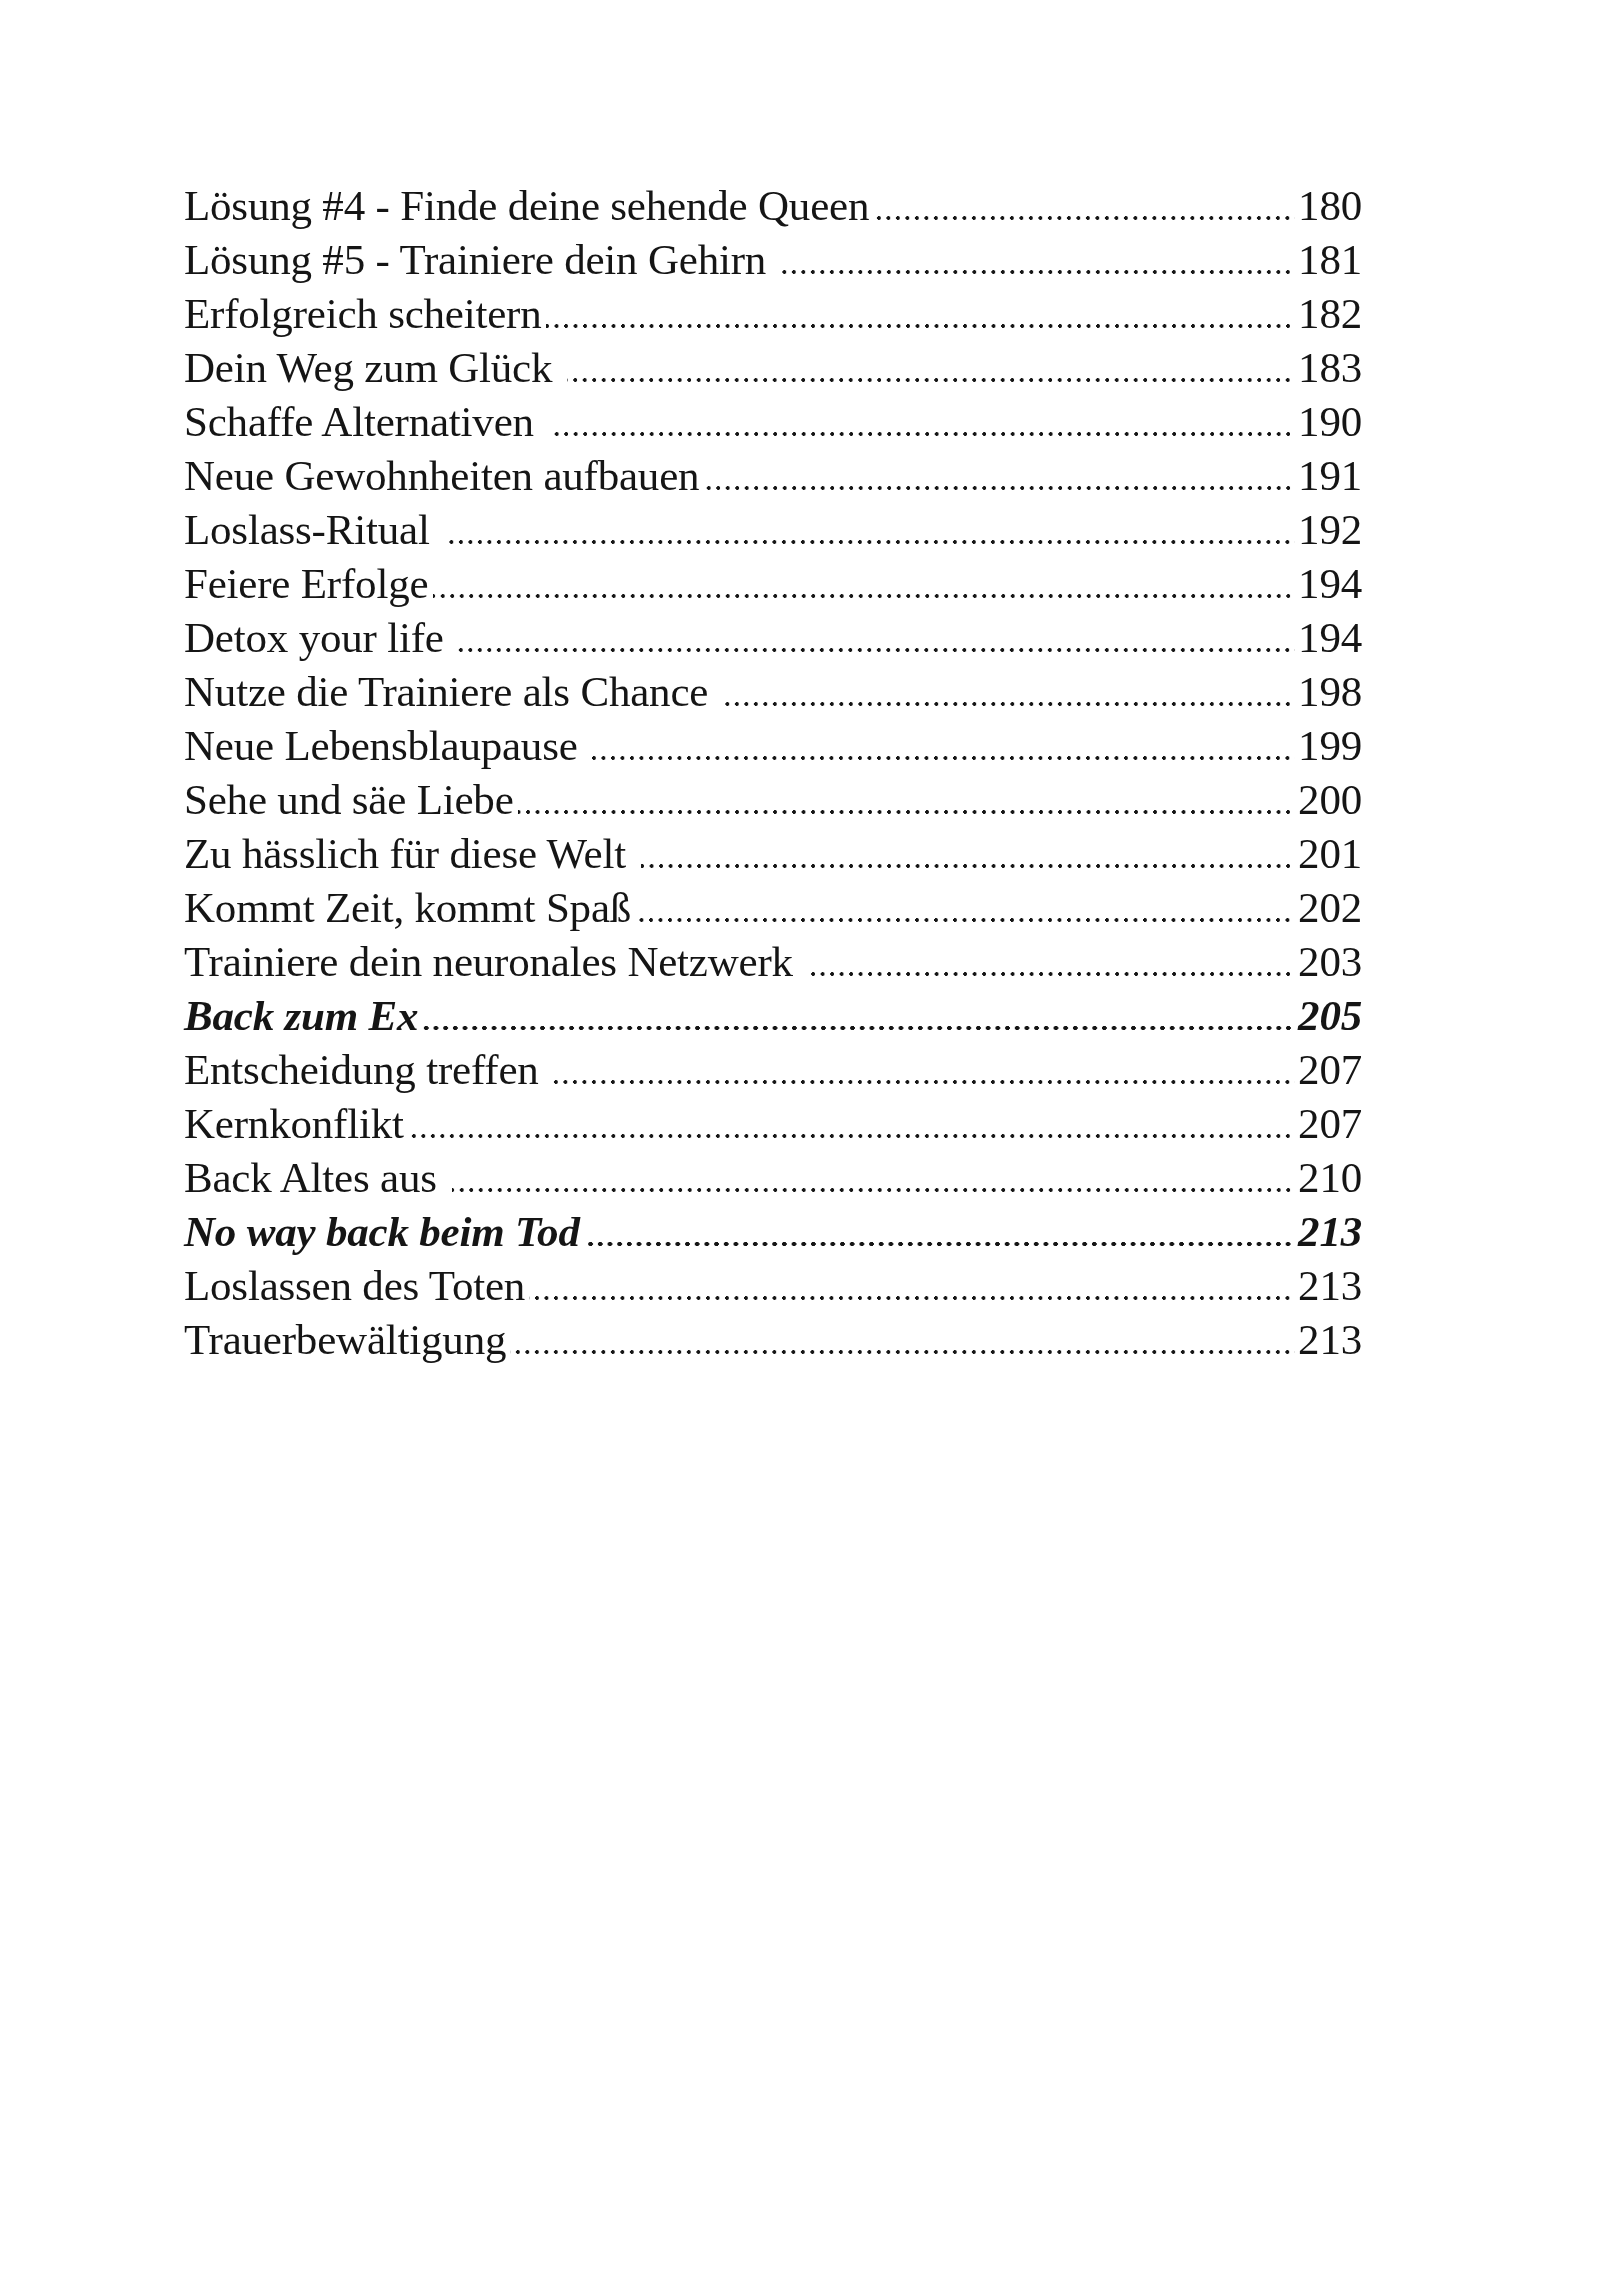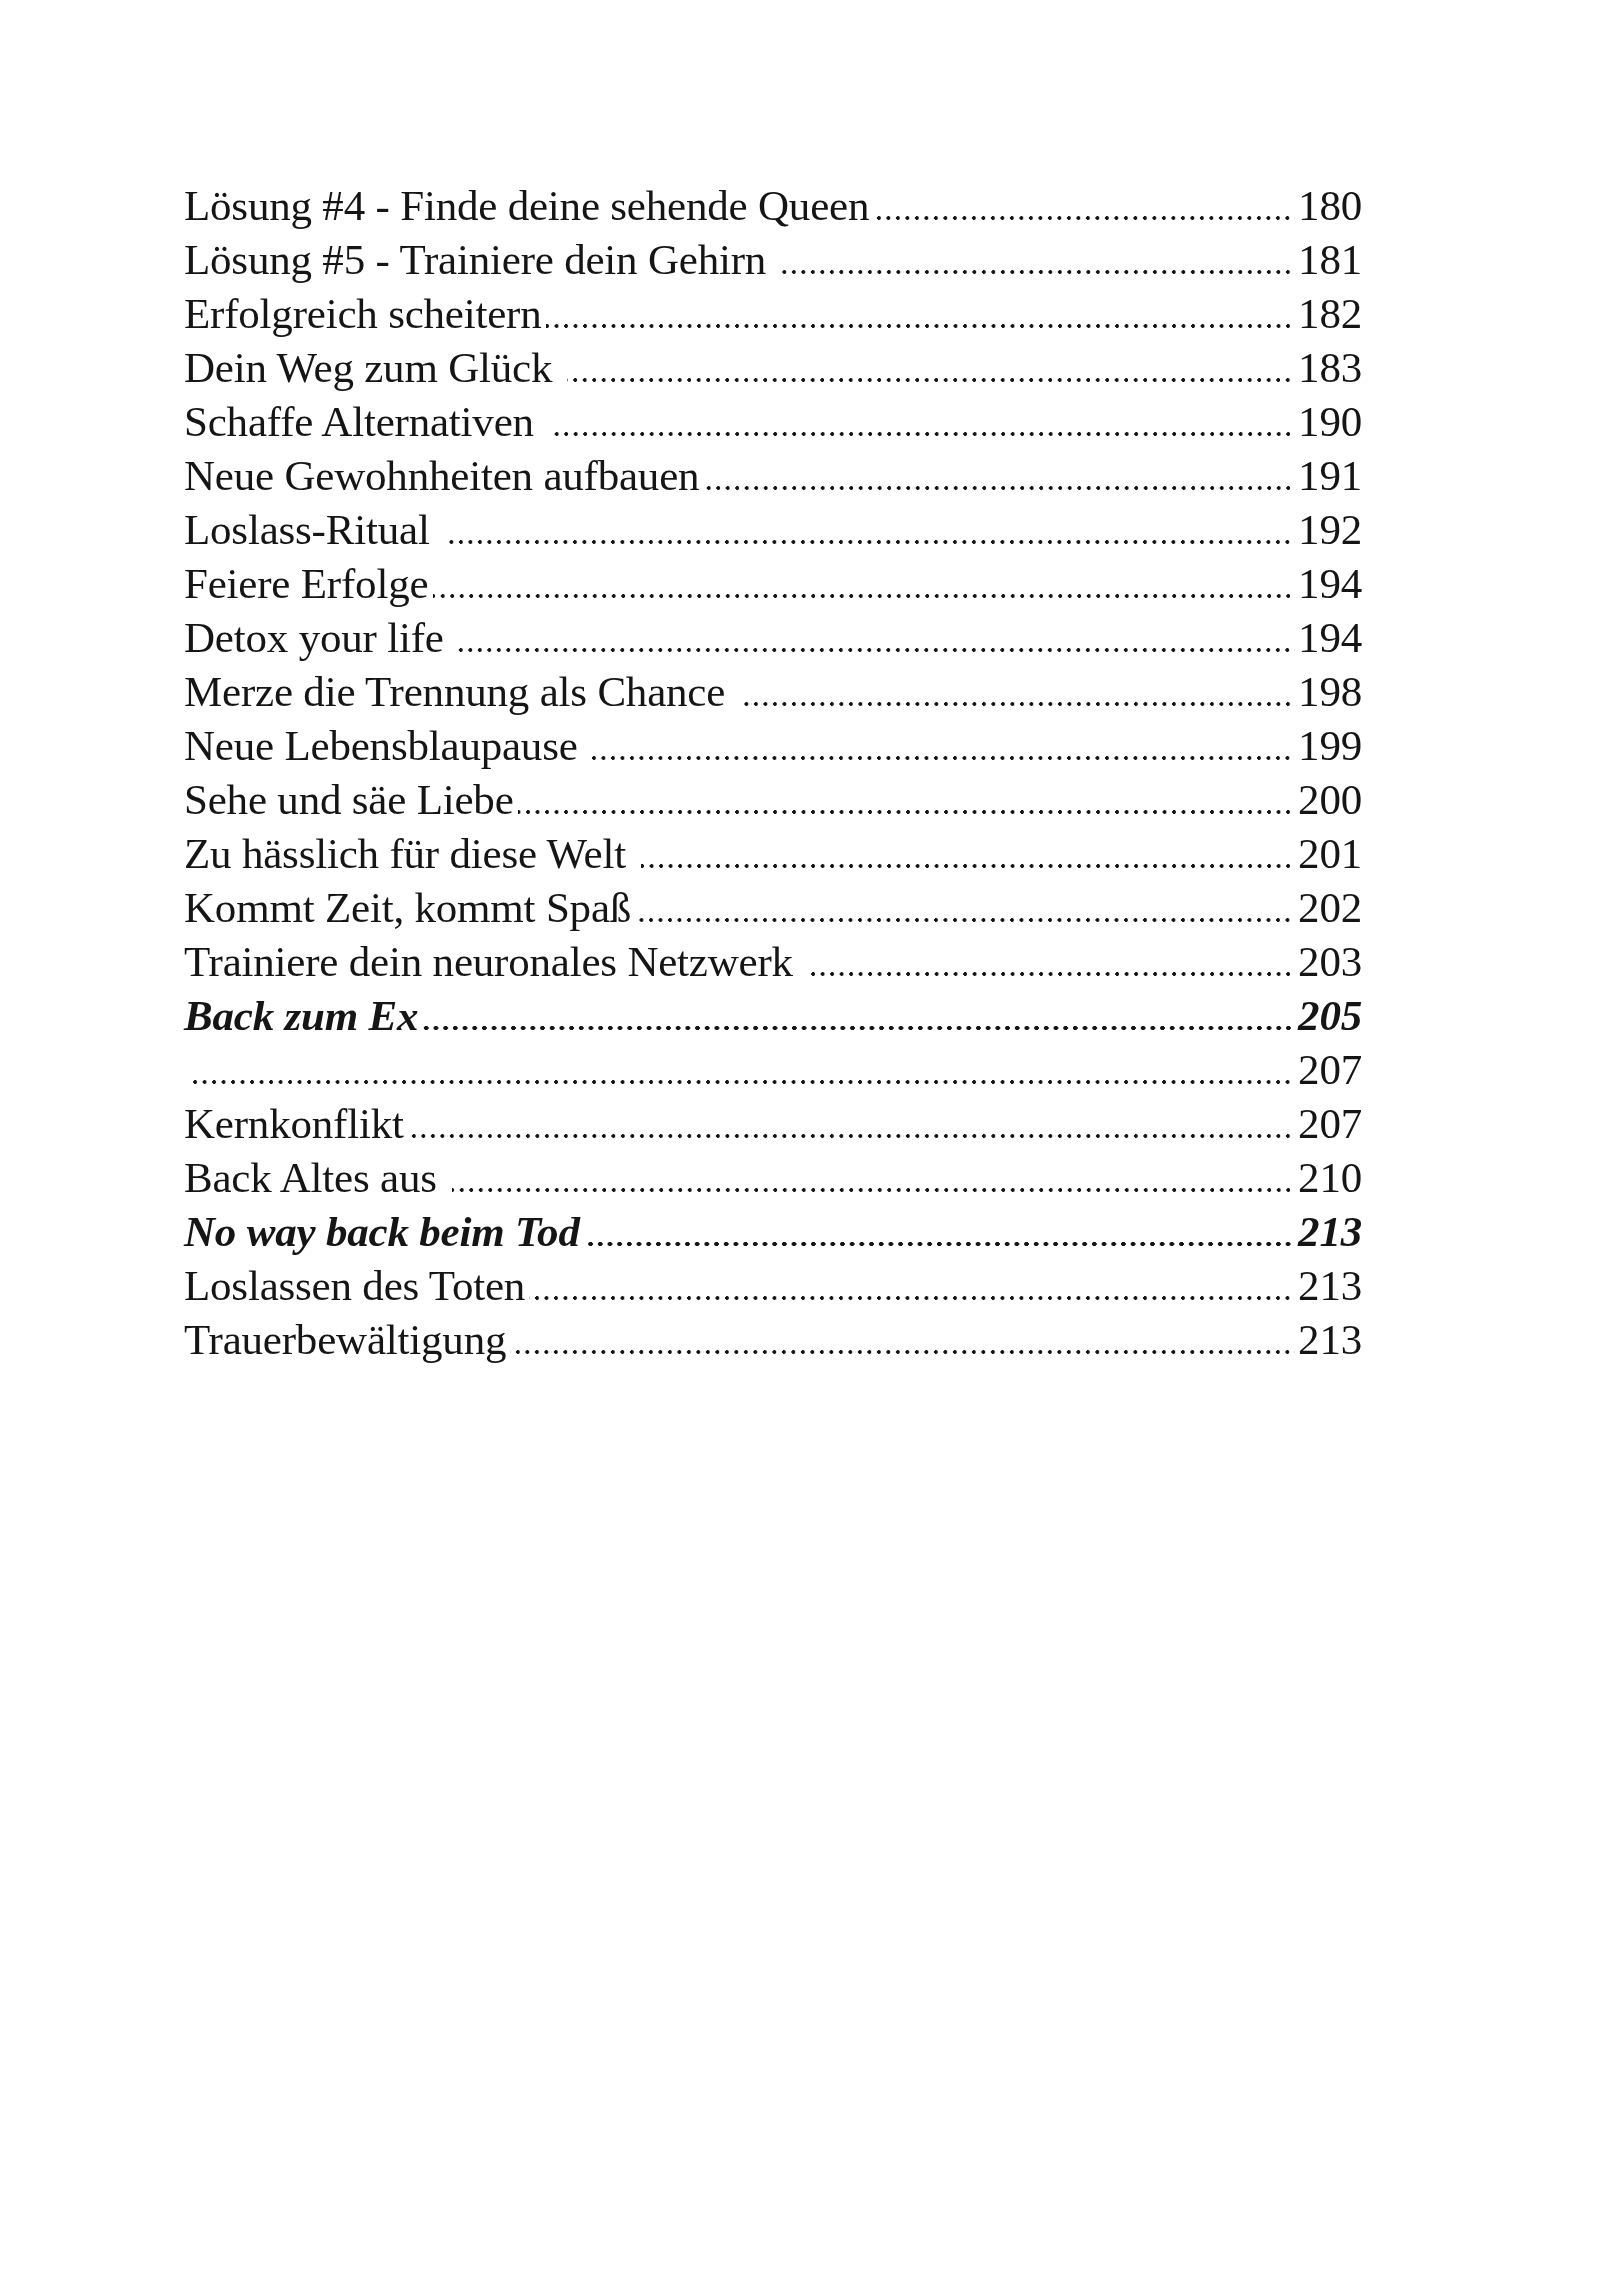--- a/index.html
+++ b/index.html
@@ -100,21 +100,21 @@
     <span class="title">Feiere Erfolge</span>
     <span class="leader"></span>
     <span class="pagenum">194</span>
   </div>
       <div class="toc-row">
     <span class="title">Detox your life </span>
     <span class="leader"></span>
     <span class="pagenum">194</span>
   </div>
       <div class="toc-row">
-    <span class="title">Merze die Trennung als Chance </span>
+    <span class="title">Nutze die Trainiere als Chance </span>
     <span class="leader"></span>
     <span class="pagenum">198</span>
   </div>
       <div class="toc-row">
     <span class="title">Neue Lebensblaupause </span>
     <span class="leader"></span>
     <span class="pagenum">199</span>
   </div>
       <div class="toc-row">
     <span class="title">Sehe und säe Liebe</span>
@@ -135,20 +135,21 @@
     <span class="title">Trainiere dein neuronales Netzwerk </span>
     <span class="leader"></span>
     <span class="pagenum">203</span>
   </div>
       <div class="toc-row bold">
     <span class="title">Back zum Ex</span>
     <span class="leader"></span>
     <span class="pagenum">205</span>
   </div>
       <div class="toc-row">
+    <span class="title">Entscheidung treffen </span>
     <span class="leader"></span>
     <span class="pagenum">207</span>
   </div>
       <div class="toc-row">
     <span class="title">Kernkonflikt</span>
     <span class="leader"></span>
     <span class="pagenum">207</span>
   </div>
       <div class="toc-row">
     <span class="title">Back Altes aus </span>

